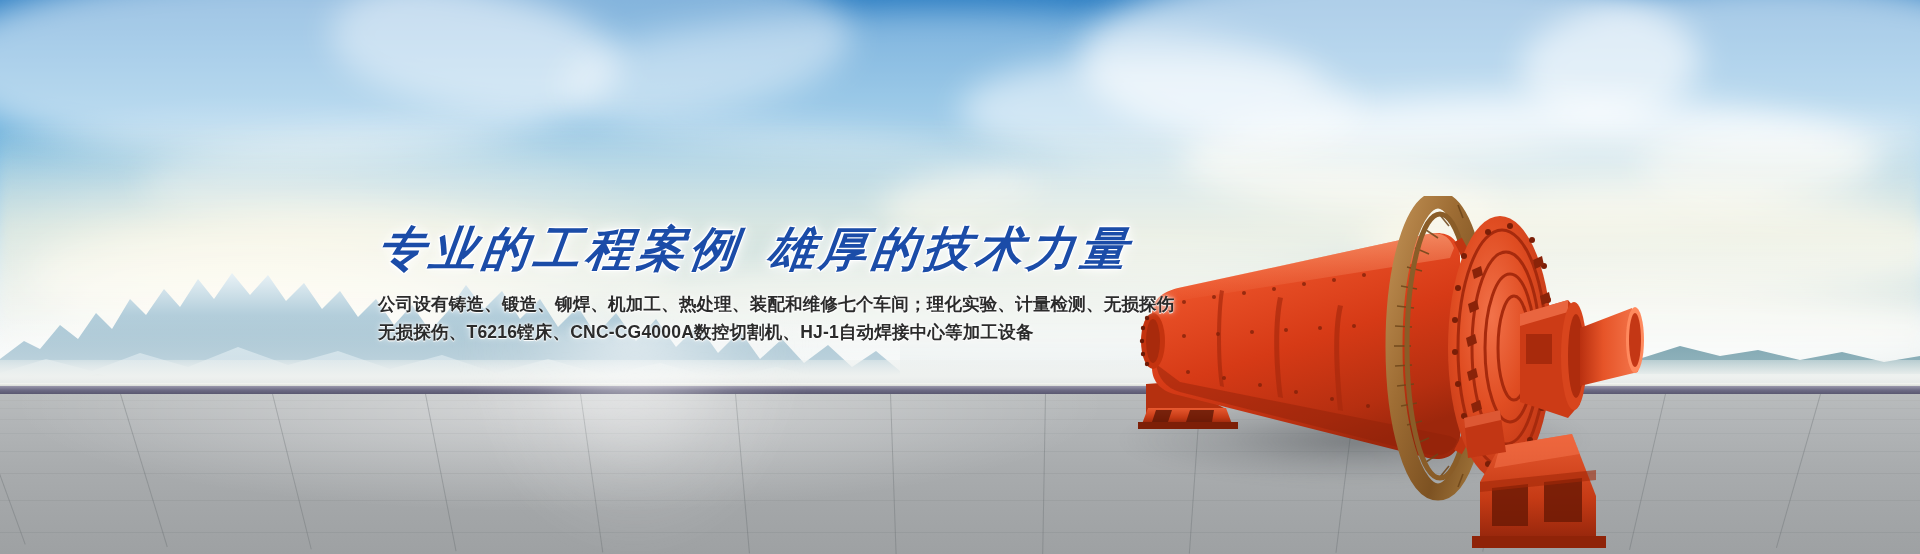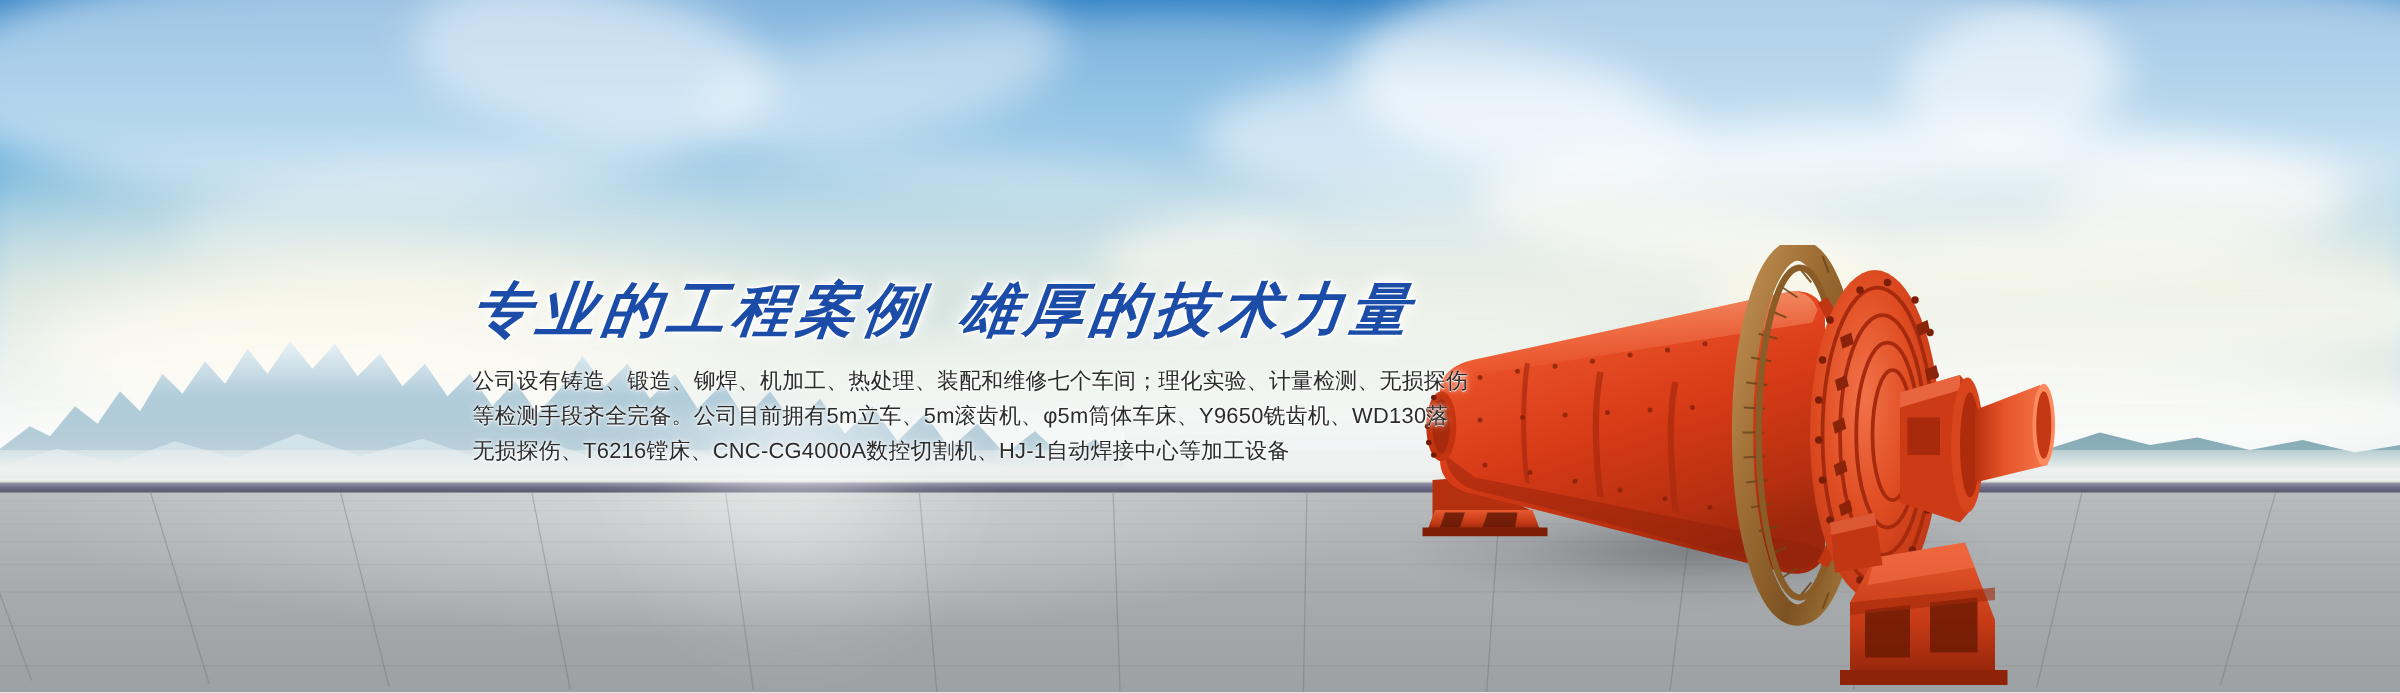--- a/index.html
+++ b/index.html
@@ -93,21 +93,21 @@
     font-family:"DejaVu Serif","Liberation Serif",serif;
     font-size:47px;line-height:1;font-weight:700;font-style:italic;
     color:#1b4ca8;letter-spacing:5px;white-space:nowrap;
     text-shadow:
       0 0 2px #fff, 0 0 4px #fff, 1px 1px 0 #fff, -1px -1px 0 #fff,
       1px -1px 0 #fff, -1px 1px 0 #fff, 0 0 11px rgba(255,255,255,.95),
       0 0 20px rgba(255,255,255,.7);
     transform:skewX(-7deg);
   }
   .headline .gap{display:inline-block;width:26px;}
-  .body{margin-top:18px;}
+  .body{margin-top:18px;font-weight:bold;}
   .body .ln{
     font-size:17.5px;line-height:28px;color:#2b2b2b;white-space:nowrap;
     letter-spacing:.2px;
     text-shadow:0 0 3px rgba(255,255,255,.95),0 0 7px rgba(255,255,255,.8),0 1px 0 rgba(255,255,255,.9);
   }
 
   
   .mill{position:absolute;left:1128px;top:196px;width:520px;height:358px;}
   .mill-shadow{
     position:absolute;left:1120px;top:392px;width:470px;height:96px;
@@ -415,18 +415,17 @@
         <path d="M336,222 L372,214 L373,224 L337,232 Z" fill="#ef7049" opacity=".6"></path>
       </g>
     </svg>
   </div>
 
   <div class="textblock">
     <div class="headline"><span>专业的工程案例</span><span class="gap"></span><span>雄厚的技术力量</span></div>
 
     <div class="body">
       <div class="ln">公司设有铸造、锻造、铆焊、机加工、热处理、装配和维修七个车间；理化实验、计量检测、无损探伤</div>
-      <div class="ln">等检测手段齐全完备。公司目前拥有5m立车、5m滚齿机、φ5m筒体车床、Y9650铣齿机、WD130落</div>
       <div class="ln">无损探伤、T6216镗床、CNC-CG4000A数控切割机、HJ-1自动焊接中心等加工设备</div>
     </div>
   </div>
 
 </div>
 
 </body></html>

